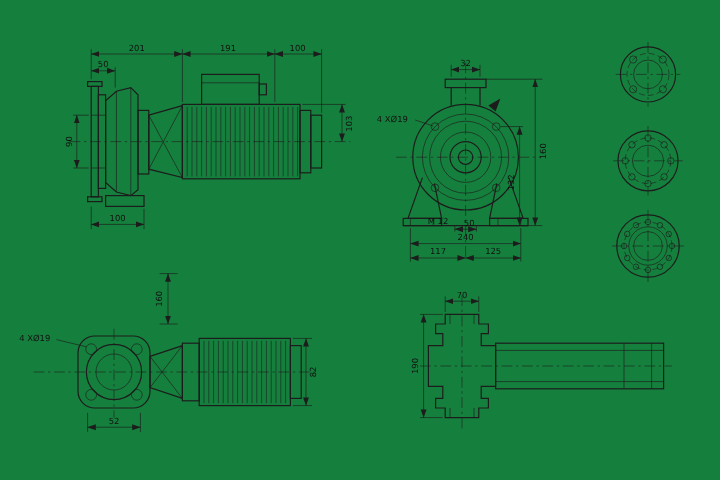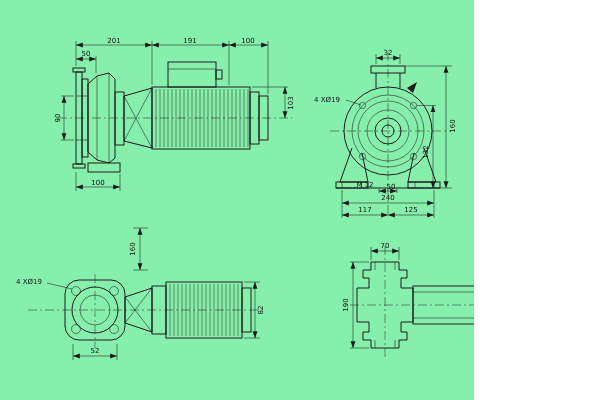--- a/index.html
+++ b/index.html
@@ -1,16 +1,16 @@
 <!DOCTYPE html>
 <html><head>
 <meta charset="utf-8">
 <style>
   html,body{margin:0;padding:0;background:#ffffff;}
-  .sheet{width:474px;height:400px;background:#86efac;position:relative;overflow:hidden;
+  .sheet{width:600px;height:400px;background:#15803d;position:relative;overflow:hidden;
          font-family:"DejaVu Sans", sans-serif;}
   svg{display:block;}
   .o   {fill:none;stroke:#1c1c1c;stroke-width:1;}
   .t   {fill:none;stroke:#1c1c1c;stroke-width:0.55;}
   .cl  {fill:none;stroke:#1c1c1c;stroke-width:0.5;stroke-dasharray:9 3 2 3;}
   .bc  {fill:none;stroke:#1c1c1c;stroke-width:0.5;stroke-dasharray:5 2.5;}
   .dim {fill:none;stroke:#1c1c1c;stroke-width:0.55;}
   .fins{fill:none;stroke:#1c1c1c;stroke-width:0.5;}
   .solid{fill:#1c1c1c;stroke:none;}
   .txt {font-family:"DejaVu Sans", sans-serif;font-size:7px;fill:#111;text-anchor:middle;}

